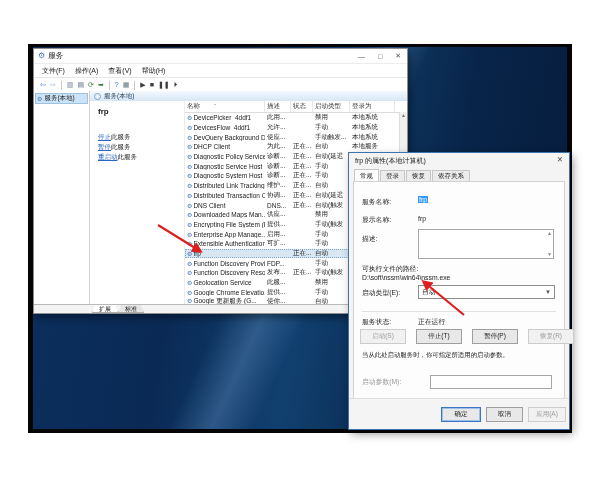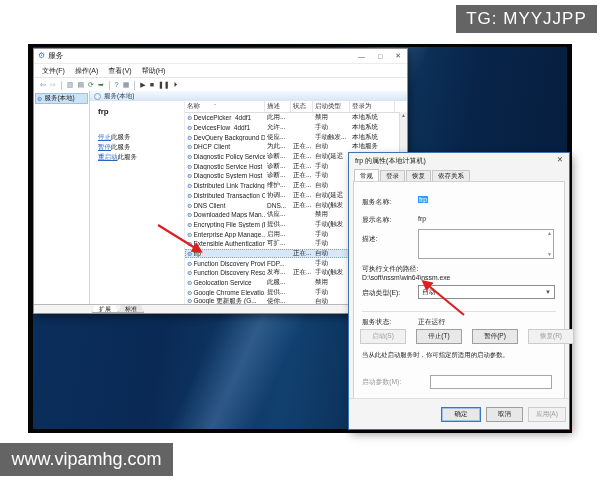--- a/index.html
+++ b/index.html
@@ -81,22 +81,20 @@
   .bbtn.default{border:1px solid #3a76c4;box-shadow:inset 0 0 0 1px #9cc0e8;}
   .bbtn.disabled{color:#9b9b9b;border-color:#cccccc;background:#f1f1f1;}
 
   #annot{position:absolute;left:0;top:0;width:544px;height:389px;pointer-events:none;z-index:50;}
 </style>
 </head>
 <body>
 
 <div id="screen">
 
-  <div class="wm" id="wm-top">TG: MYYJJPP</div>
-  <div class="wm" id="wm-bottom">www.vipamhg.com</div>
 
   <div id="frame">
     <div id="desktop"></div>
 
     <div id="svc-window">
       <div id="svc-titlebar">
         <span id="svc-app-icon">⚙</span>
         <span id="svc-title">服务</span>
         <div id="svc-controls">
           <span>—</span>

